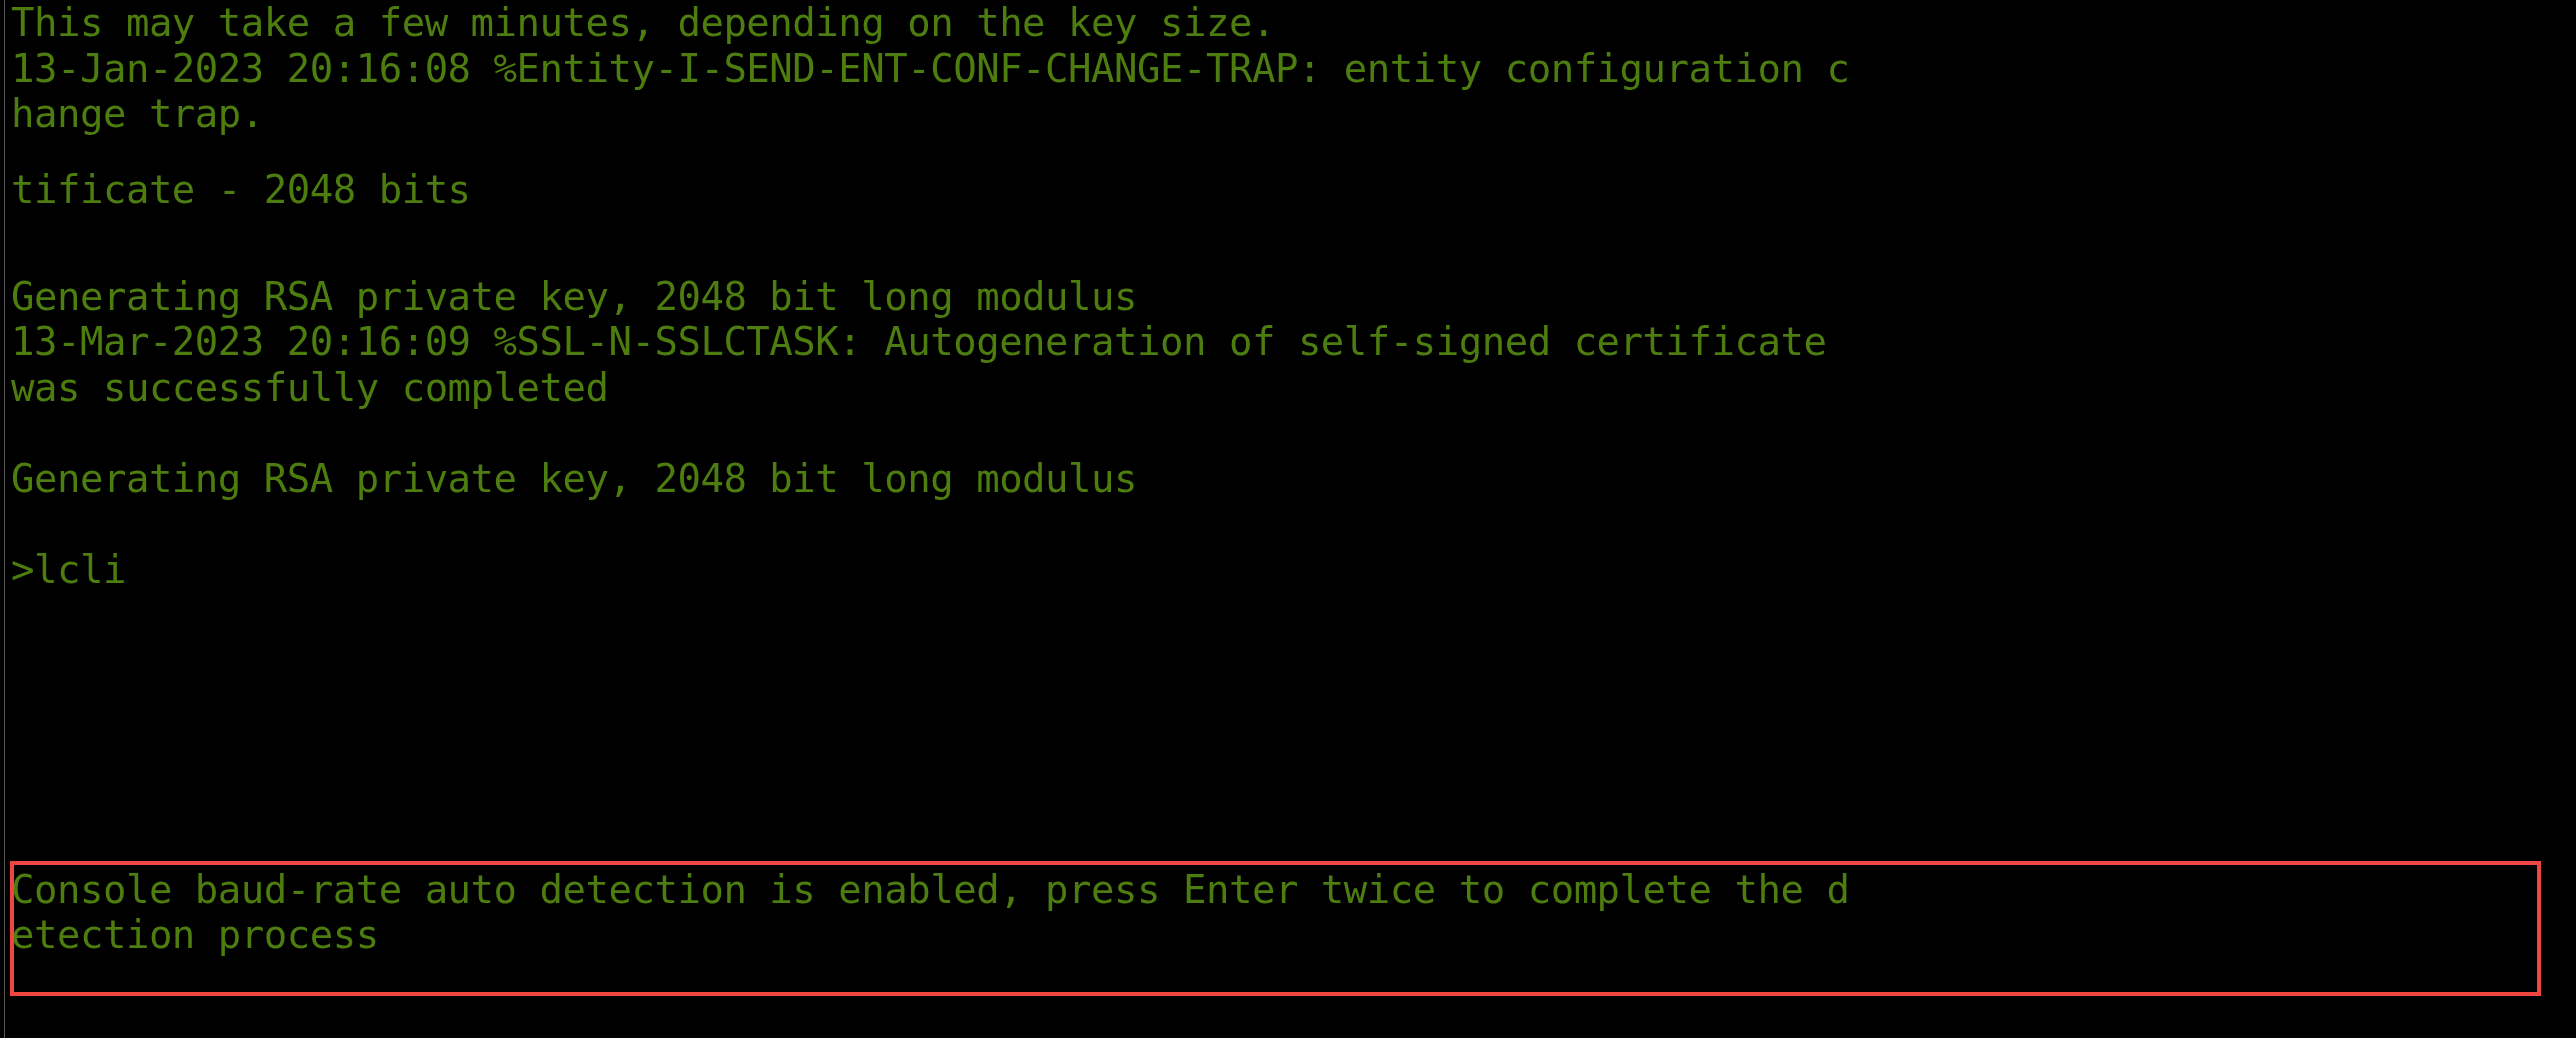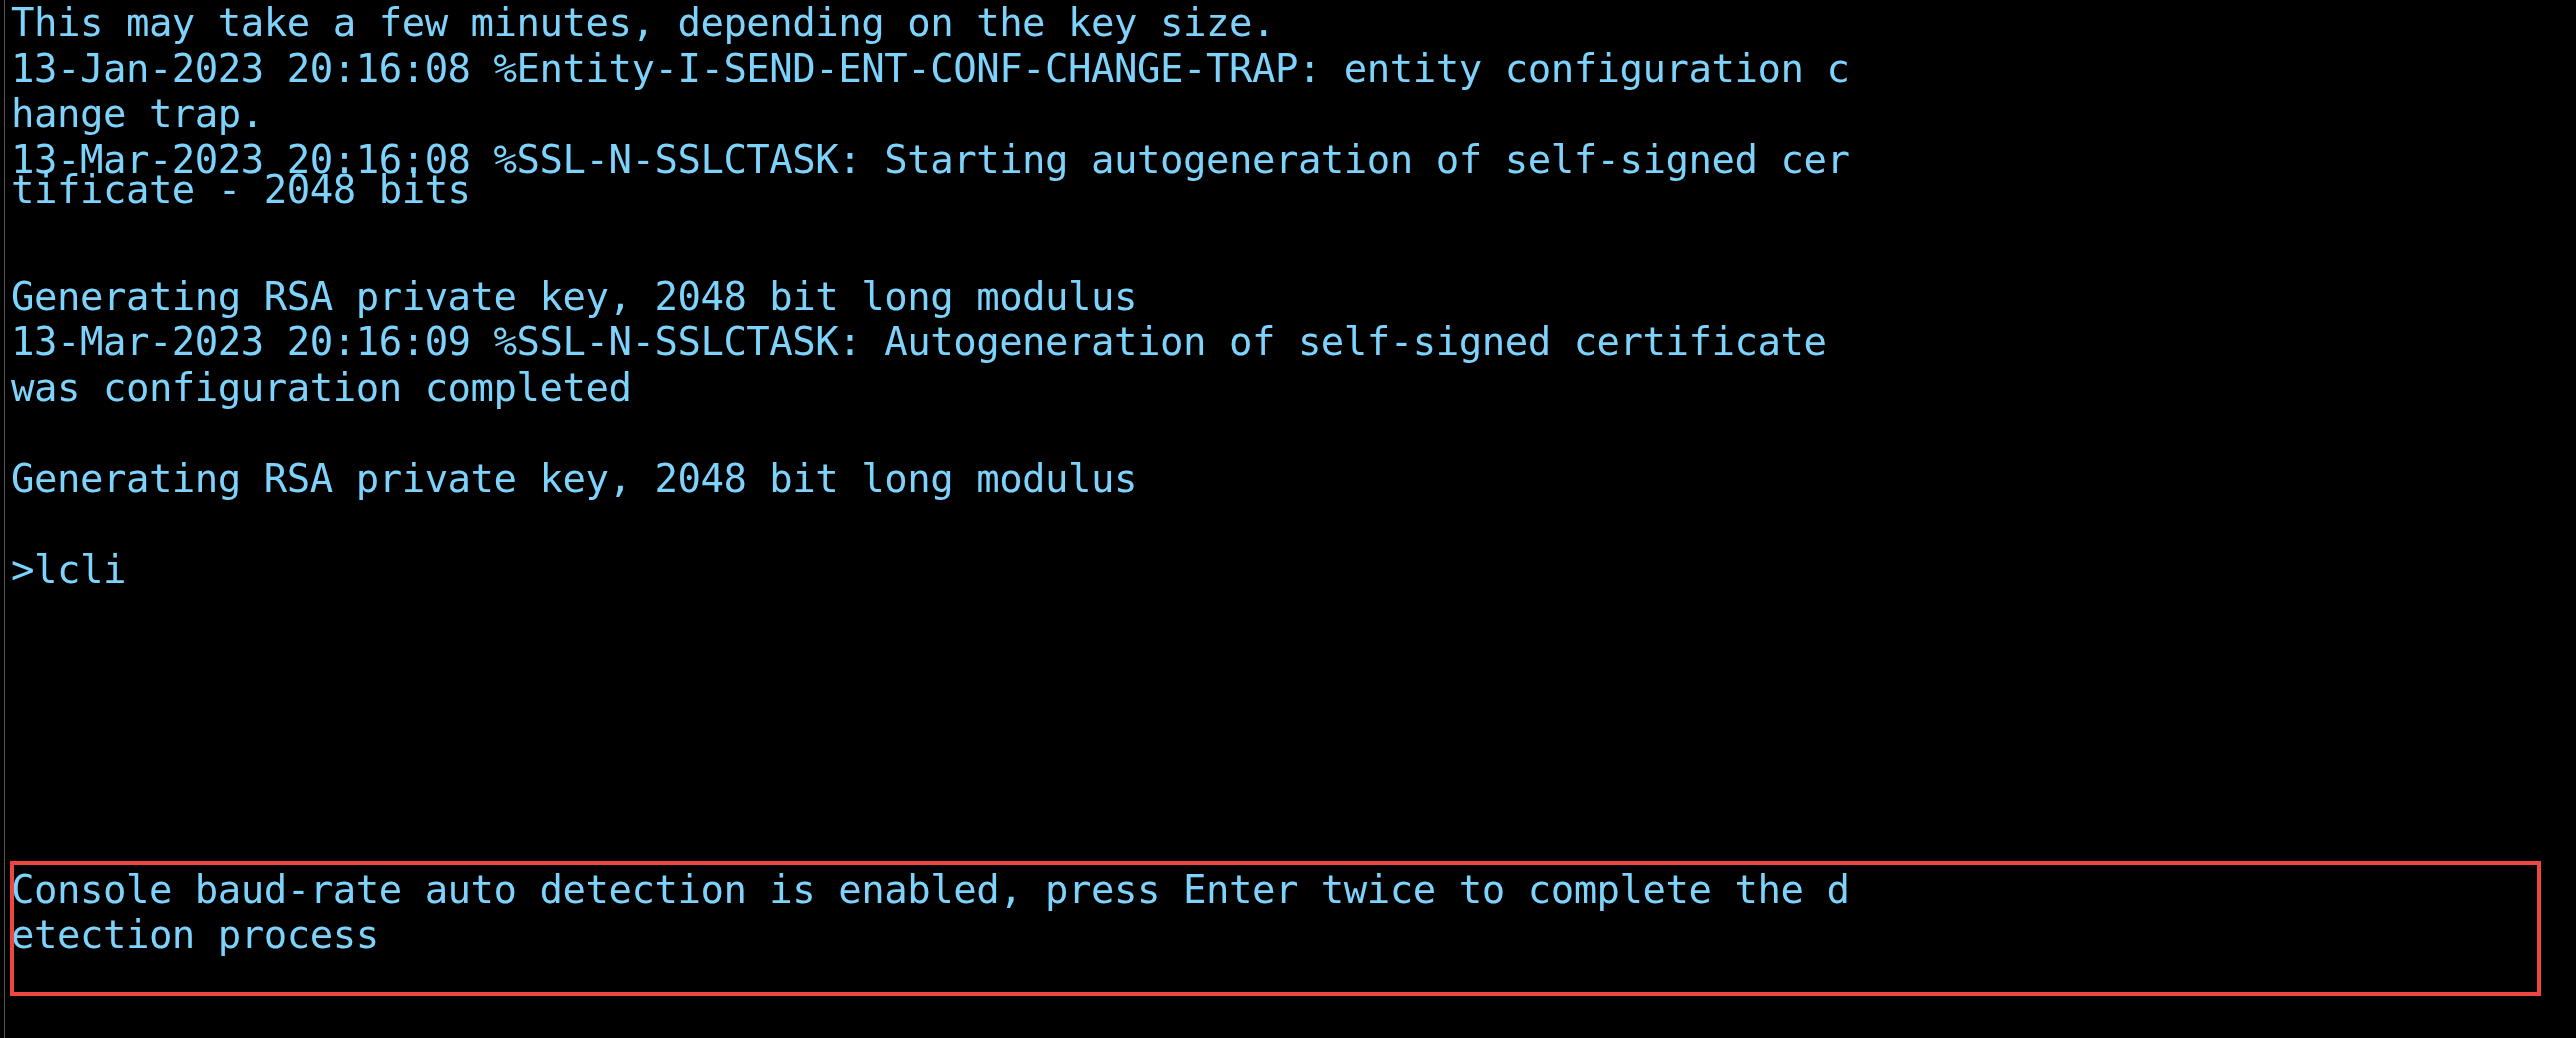--- a/index.html
+++ b/index.html
@@ -40,21 +40,21 @@
     padding: 0;
   }
 
   .line {
     position: absolute;
     left: 11px;
     height: 46px;
     line-height: 46px;
     font-size: 39px;
     letter-spacing: -0.5px;
-    color: #7dd3fc;
+    color: #4d7c0f;
     white-space: pre;
     font-family: "DejaVu Sans Mono", "Liberation Mono", monospace;
   }
 
   .line.blank { color: transparent; }
 
   
   .highlight-box {
     position: absolute;
     left: 10px;
@@ -72,26 +72,25 @@
 
 <div id="screen">
 
   <div class="left-rule"></div>
 
   <div class="console">
 
     <div class="line" style="top:0px;">This may take a few minutes, depending on the key size.</div>
     <div class="line" style="top:46px;">13-Jan-2023 20:16:08 %Entity-I-SEND-ENT-CONF-CHANGE-TRAP: entity configuration c</div>
     <div class="line" style="top:91px;text-align:right;">hange trap.</div>
-    <div class="line" style="top:137px;">13-Mar-2023 20:16:08 %SSL-N-SSLCTASK: Starting autogeneration of self-signed cer</div>
     <div class="line" style="top:167px;">tificate - 2048 bits</div>
     <div class="line blank" style="top:228px;"></div>
     <div class="line" style="top:274px;">Generating RSA private key, 2048 bit long modulus</div>
     <div class="line" style="top:319px;">13-Mar-2023 20:16:09 %SSL-N-SSLCTASK: Autogeneration of self-signed certificate</div>
-    <div class="line" style="top:365px;">was configuration completed</div>
+    <div class="line" style="top:365px;">was successfully completed</div>
     <div class="line blank" style="top:410px;"></div>
     <div class="line" style="top:456px;">Generating RSA private key, 2048 bit long modulus</div>
     <div class="line blank" style="top:502px;"></div>
     <div class="line" style="top:547px;">&gt;lcli</div>
     <div class="line blank" style="top:593px;"></div>
     <div class="line blank" style="top:639px;"></div>
     <div class="line blank" style="top:684px;"></div>
     <div class="line blank" style="top:730px;"></div>
     <div class="line blank" style="top:775px;"></div>
     <div class="line blank" style="top:821px;"></div>

